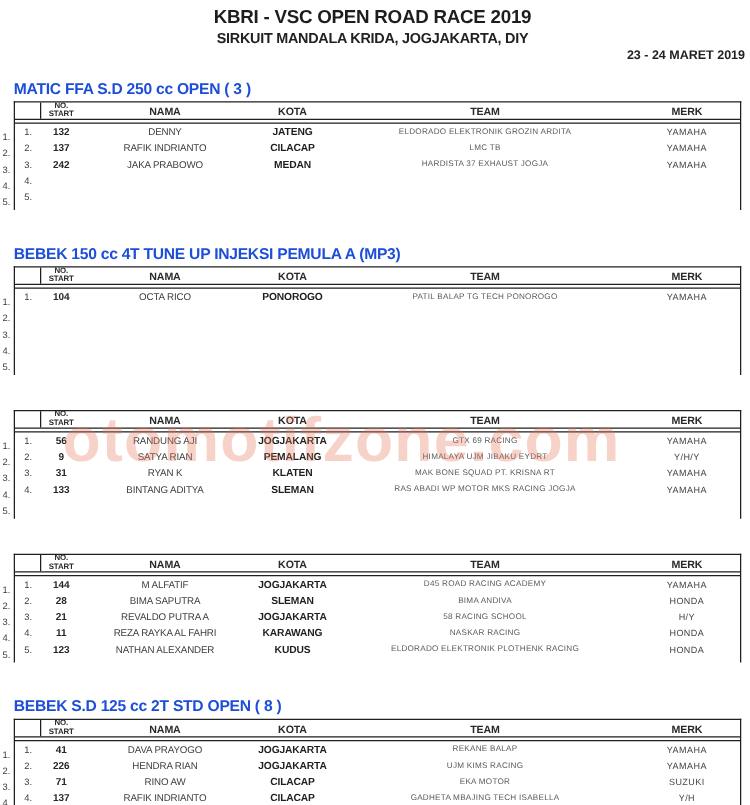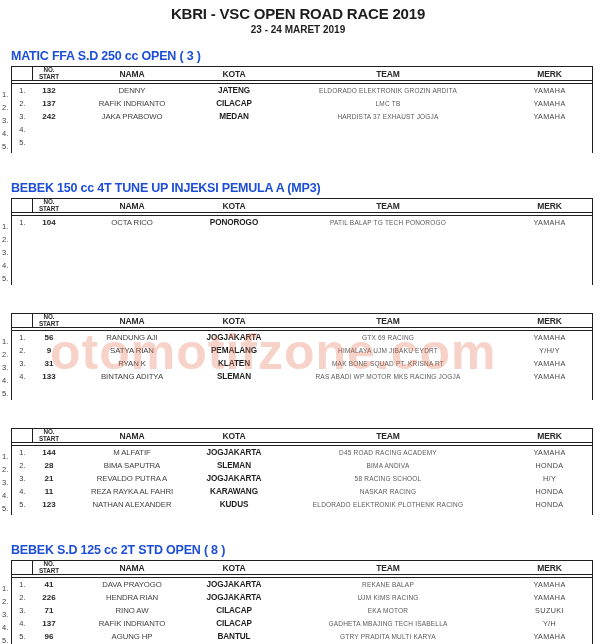--- a/index.html
+++ b/index.html
@@ -5,21 +5,21 @@
   * { margin:0; padding:0; box-sizing:border-box; }
   html,body { background:#fff; }
   .page {
     position:relative; width:596px; height:644px; background:#ffffff;
     font-family:"Liberation Sans", sans-serif; color:#222; overflow:hidden;
   }
   
   .doc-header { text-align:center; padding-top:5px; }
   .doc-title   { font-size:15px; font-weight:bold; letter-spacing:-0.2px; color:#1d1d1d; }
   .doc-subtitle{ font-size:11.5px; font-weight:bold; margin-top:3px; letter-spacing:-0.2px; color:#222; }
-  .doc-date    { font-size:10px; font-weight:bold; margin-top:2px; color:#222; }
+  .doc-date    { font-size:10px; font-weight:bold; margin-top:2px; color:#222;text-align:right; }
 
   
   .sections { margin-top:14px; }
   .section { margin-top:28px; padding-right:3px; }
   .section:first-child { margin-top:0; }
   .section-title {
     font-size:12.5px; font-weight:bold; letter-spacing:-0.2px;
     margin:0 0 3px 11px; color:#1d4ed8;
   }
   .section-body { display:flex; }
@@ -51,20 +51,21 @@
     text-align:left;
   }
 </style>
 </head>
 <body>
 
 <div class="page">
 
   <div class="doc-header">
     <div class="doc-title">KBRI - VSC OPEN ROAD RACE 2019</div>
+    <div class="doc-subtitle">SIRKUIT MANDALA KRIDA, JOGJAKARTA, DIY</div>
     <div class="doc-date">23 - 24 MARET 2019</div>
   </div>
 
   <div class="sections">
   <div class="section">
     <div class="section-title">MATIC FFA S.D 250 cc OPEN ( 3 )</div>
     <div class="section-body">
       <div class="margin-col">
             <div class="mnum">1.</div>
             <div class="mnum">2.</div>

